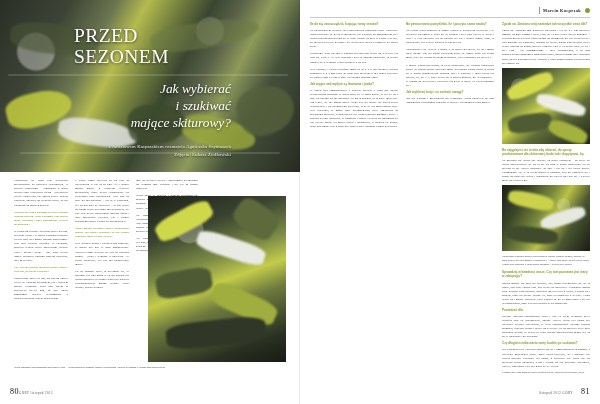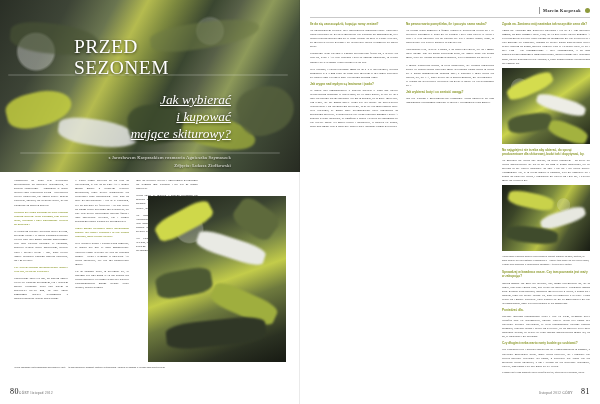--- a/index.html
+++ b/index.html
@@ -45,21 +45,21 @@
   .photo-main .b5 { left:238px;top:86px;  width:56px; height:48px; background:#55603c; transform:rotate(-20deg); }
   .photo-main .b6 { left:10px; top:24px;  width:90px; height:30px; background:#4a5535; transform:rotate(6deg); opacity:.6;}
   .photo-main .b7 { left:150px;top:22px;  width:110px;height:26px; background:#6d7a44; transform:rotate(-9deg); opacity:.55;}
   .photo-main .rail {
     position:absolute; background:rgba(255,255,255,.14);
     height:2px; border-radius:2px;
   }
 
   .title-block {
     position:absolute;
-    left:0; top:36px;
+    left:0; top:25px;
     width:245px;
     padding:0 14px 0 64px;
     color:#ffffff;
     text-align:right;
   }
   .title-main {
     font-family:"Liberation Serif", serif;
     font-size:19.5px;
     line-height:21px;
     letter-spacing:.4px;
@@ -67,21 +67,20 @@
     text-align:left;
     text-shadow:0 1px 3px rgba(0,0,0,.65);
     padding-left:10px;
   }
   .title-sub {
     margin-top:14px;
     font-size:13.4px;
     line-height:16px;
     font-style:italic;
     text-shadow:0 1px 3px rgba(0,0,0,.7);
-    text-decoration:underline;
   }
   .title-credit {
     margin-top:12px;
     font-size:4.6px;
     line-height:7px;
     letter-spacing:.2px;
     color:#f3f3ee;
     text-shadow:0 1px 2px rgba(0,0,0,.8);
   }
 
@@ -252,21 +251,21 @@
       <div class="blob b5"></div>
       <div class="blob b6"></div>
       <div class="blob b7"></div>
       <div class="rail" style="left:8px; top:74px; width:280px;"></div>
       <div class="rail" style="left:20px; top:152px; width:260px;"></div>
     </div>
 
     <div class="title-block">
       <div class="title-main">PRZED SEZONEM</div>
       <div class="title-sub">Jak wybierać</div>
-      <div class="title-sub" style="margin-top:1px">i kupować</div>
+      <div class="title-sub" style="margin-top:1px">i szukiwać</div>
       <div class="title-sub" style="margin-top:1px">mające skiturowy?</div>
       <div class="title-credit">z Jarosławem Kacprzakiem rozmawia Agnieszka Szymaszek</div>
       <div class="title-credit" style="margin-top:1px">Zdjęcia: Łukasz Ziołkowski</div>
     </div>
 
     <div class="left-body">
       <div class="col col-narrow">
         <p>Zaproszenie na długi cykl wywiadów skierowanych do narciarzy skiturowych, w których zamierzamy – stopniowo w miarę upływu zimy i kolejnych wydań – przedstawić wiedzę praktyczną, jak dobrać sprzęt. Marcin Kacprzak, doradca, jak wybierać sprzęt, by lód zakłócało: do naszych potrzeb.</p>
         <p style="font-weight:bold;color:#8d9a2e">Obecnie na rynku dostępnych wiele różnego rodzaju sprzętu. Skąd wiadomo, jaki zestaw deski, wiązania i buty powinniśmy wybrać na początek?</p>
         <p>W typowym zestawie wszystko zależy od tego, na jakim terenie i w jakich warunkach chcemy jeździć oraz jaki mamy poziom umiejętności. Jeśli ktoś zaczyna przygodę ze skiturami, najlepiej wybrać sprzęt uniwersalny, niezbyt lekki i niezbyt ciężki – taki, który będzie dobrze pracował zarówno podczas podejścia, jak i na zjeździe.</p>

